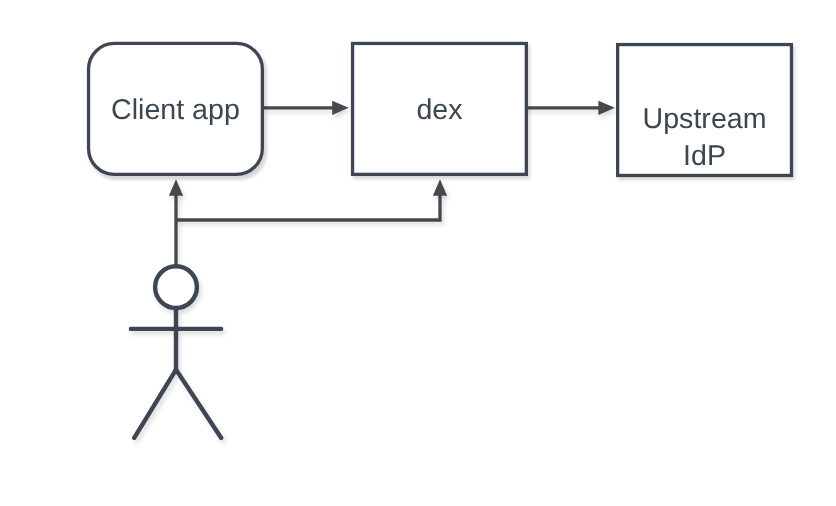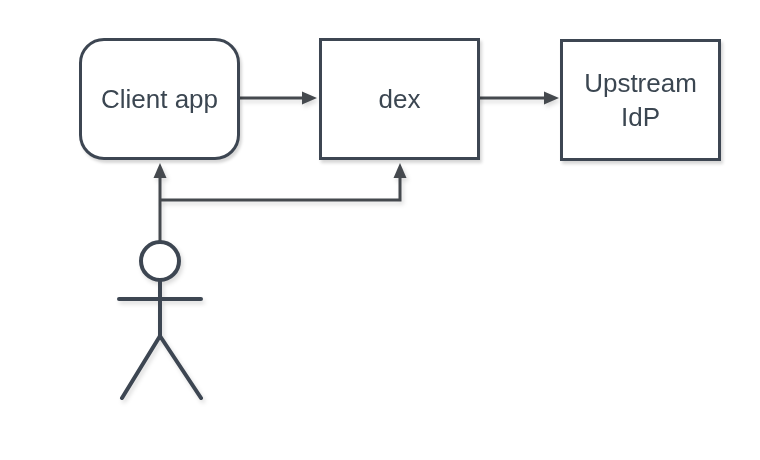--- a/index.html
+++ b/index.html
@@ -37,21 +37,21 @@
     align-items: center;
     justify-content: center;
     text-align: center;
     font-size: 26px;
     line-height: 34px;
     color: #3b4651;
     padding: 0 4px;
   }
   .node-client { left: 79px;  top: 38px; border-radius: 25px; }
   .node-dex    { left: 319px; top: 38px; }
-  .node-idp    { left: 560px; top: 39px; }
+  .node-idp    { left: 560px; top: 39px; align-items: flex-end; }
   .actor-label {
     position: absolute;
     left: 60px;
     top: 395px;
     width: 200px;
     text-align: center;
     font-size: 26px;
     line-height: 28px;
     color: #3b4651;
   }

